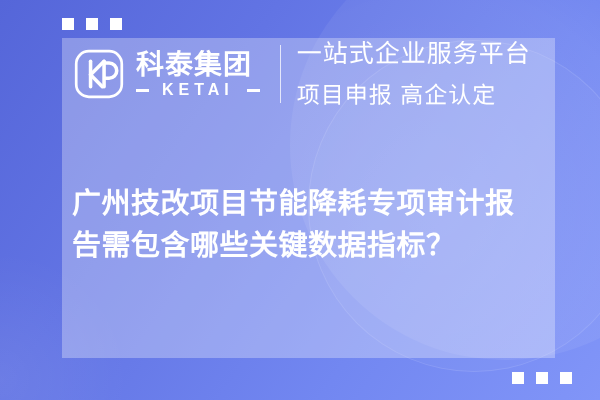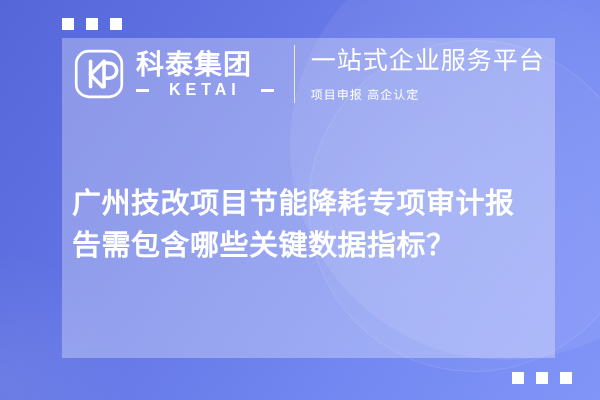--- a/index.html
+++ b/index.html
@@ -79,21 +79,21 @@
   .logo-words{
     display:flex;flex-direction:column;
     justify-content:center;
   }
   .logo-cn{
     font-size:28px;font-weight:bold;color:#ffffff;
     letter-spacing:1px;line-height:1.05;
     white-space:nowrap;
   }
   .logo-en{
-    display:flex;align-items:center;gap:20px;
+    display:flex;align-items:center;gap:13px;
     margin-top:3px;
   }
   .logo-en .bar{
     display:block;width:13px;height:3px;background:#ffffff;
   }
   .logo-en .txt{
     font-size:16px;font-weight:bold;color:#ffffff;
     letter-spacing:5px;line-height:1;white-space:nowrap;
   }
 
@@ -105,21 +105,21 @@
   }
 
   .tagline{
     display:flex;flex-direction:column;justify-content:center;
   }
   .tagline-main{
     font-size:25px;color:#ffffff;
     letter-spacing:1px;line-height:1.2;white-space:nowrap;
   }
   .tagline-sub{
-    font-size:12px;color:#ffffff;
+    font-size:23px;color:#ffffff;
     letter-spacing:1px;line-height:1.25;margin-top:13px;white-space:nowrap;
   }
 
   
   .title{
     position:absolute;
     left:72px;top:164px;
     width:470px;
     font-size:29px;font-weight:bold;color:#ffffff;
     line-height:1.42;letter-spacing:.5px;

